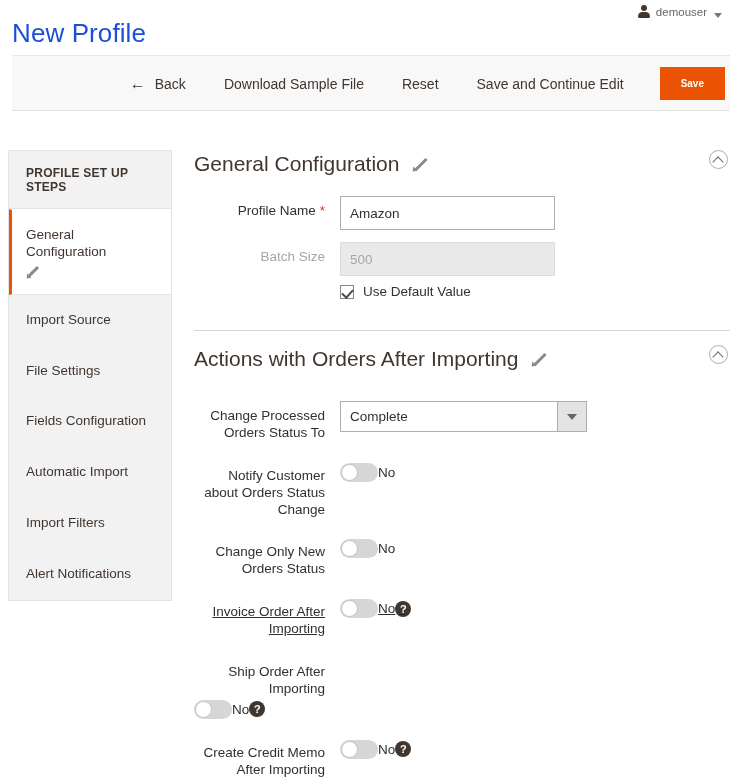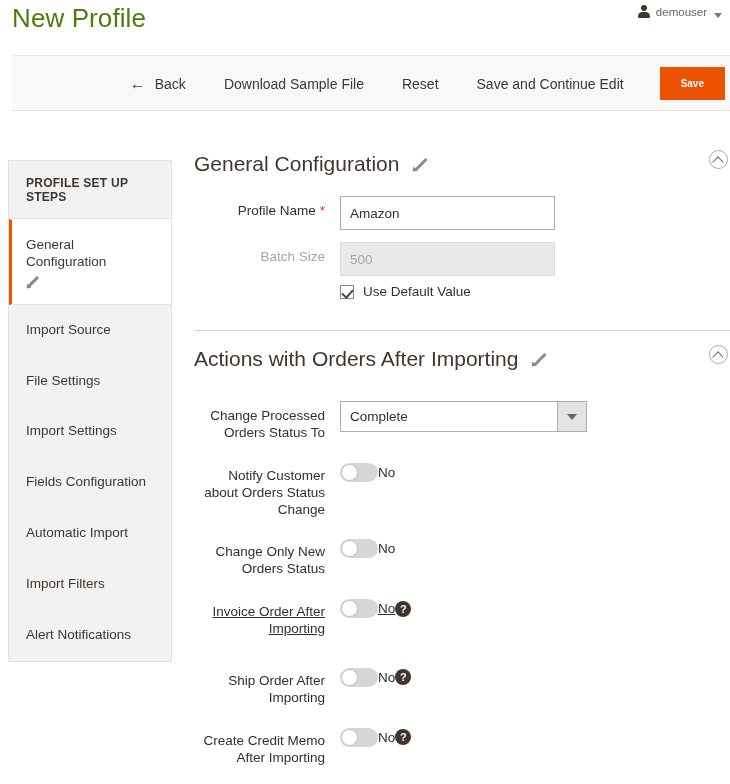--- a/index.html
+++ b/index.html
@@ -13,22 +13,22 @@
   }
 
   .page { position: relative; width: 730px; height: 784px; background: #ffffff; }
 
   
   .page-title-row {
     position: absolute; left: 0; top: 0; width: 730px; height: 55px;
     background: #ffffff;
   }
   .page-title {
-    position: absolute; left: 12px; top: 3px;
-    font-size: 26px; font-weight: 400; color: #4d7c0f;
+    position: absolute; left: 12px; top: 18px;
+    font-size: 26px; font-weight: 400; color: #1d4ed8;
     letter-spacing: 0.1px;
     white-space: nowrap;
   }
   .user-menu {
     position: absolute; right: 8px; top: 5px;
     display: flex; align-items: flex-end; gap: 6px;
     font-size: 11.5px; color: #666666;
     cursor: pointer;
   }
   .user-icon {
@@ -67,21 +67,21 @@
   .tb-back { display: flex; align-items: center; gap: 9px; padding-left: 14px; }
   .arrow-left { font-size: 16px; line-height: 1; color: #41362f; }
   .tb-save {
     background: #eb5202; color: #ffffff; font-size: 10px; font-weight: 600;
     border: none; padding: 11px 21px; cursor: pointer; margin-left: 17px;
     font-family: "Liberation Sans", sans-serif;
   }
 
   
   .sidebar {
-    position: absolute; left: 8px; top: 160px; width: 164px;
+    position: absolute; left: 8px; top: 150px; width: 164px;
     background: #f2f2f2; border: 1px solid #e3e3e3;
   }
   .sidebar-title {
     padding: 15px 17px 14px 17px;
     font-size: 12px; font-weight: bold; color: #41362f;
     letter-spacing: 0.25px; background: #f2f2f2;
     border-bottom: 1px solid #e3e3e3;
   }
   .side-item {
     position: relative;
@@ -259,21 +259,20 @@
       <button class="tb-save">Save</button>
     </div>
   </div>
 
   <div class="sidebar">
     <div class="sidebar-title">PROFILE SET UP STEPS</div>
     <div id="sidebar-items">
         <div class="side-item active"><span>General Configuration</span><span class="pencil-wrap"><span class="pencil"></span></span></div>
         <div class="side-item"><span>Import Source</span></div>
         <div class="side-item"><span>File Settings</span></div>
-        <div class="side-item"><span>Import Settings</span></div>
         <div class="side-item"><span>Fields Configuration</span></div>
         <div class="side-item"><span>Automatic Import</span></div>
         <div class="side-item"><span>Import Filters</span></div>
         <div class="side-item"><span>Alert Notifications</span></div>
       </div>
   </div>
 
   <div class="content">
 
     <div class="section-head">
@@ -349,21 +348,21 @@
           <div class="field-ctl">
             <div class="toggle-line">
               <div class="toggle">
                 <div class="knob"></div>
               </div>
               <span class="toggle-text">No</span>
               <span class="help-icon">?</span>
             </div>
           </div>
         </div>
-        <div class="field-row" style="margin-top: 28px;">
+        <div class="field-row" style="margin-top: 19px; flex-direction: column;">
           <div class="field-label">Ship Order After Importing</div>
           <div class="field-ctl">
             <div class="toggle-line">
               <div class="toggle">
                 <div class="knob"></div>
               </div>
               <span class="toggle-text">No</span>
               <span class="help-icon">?</span>
             </div>
           </div>

